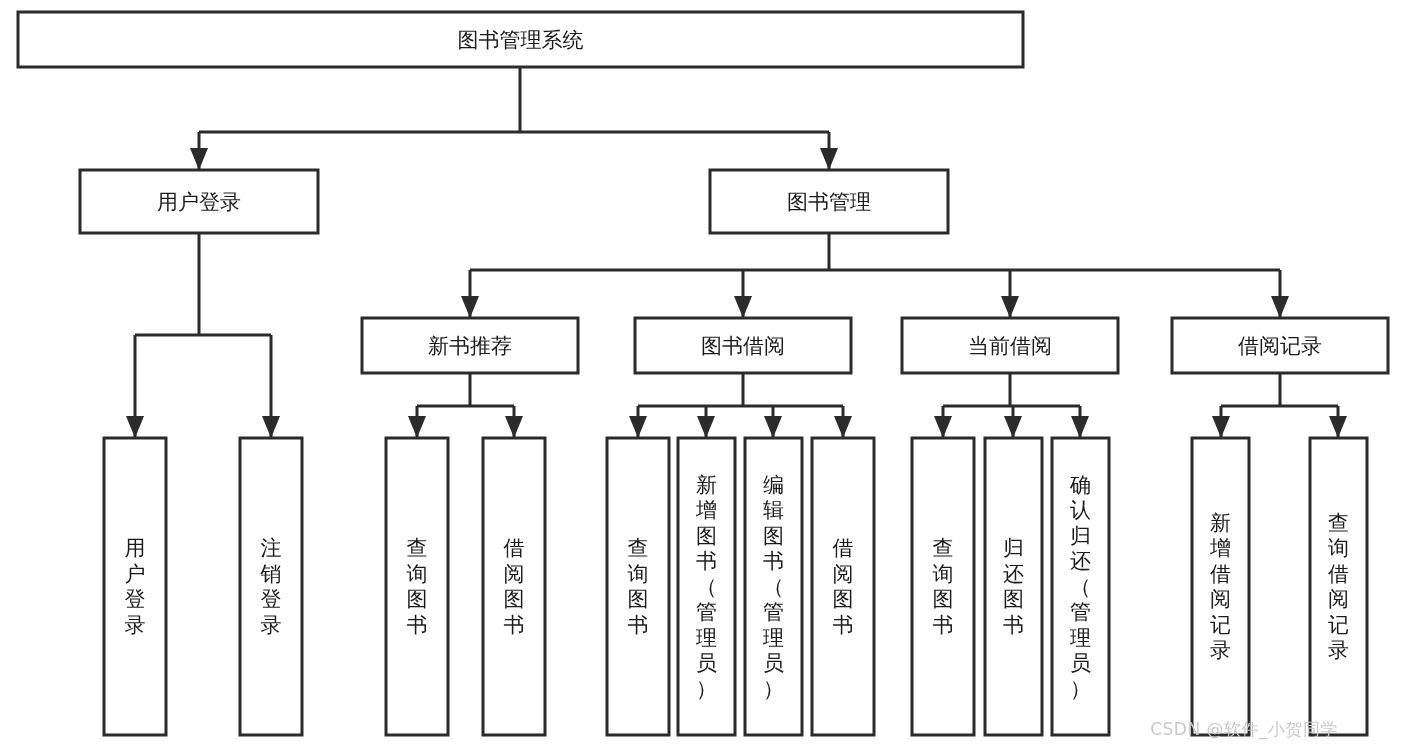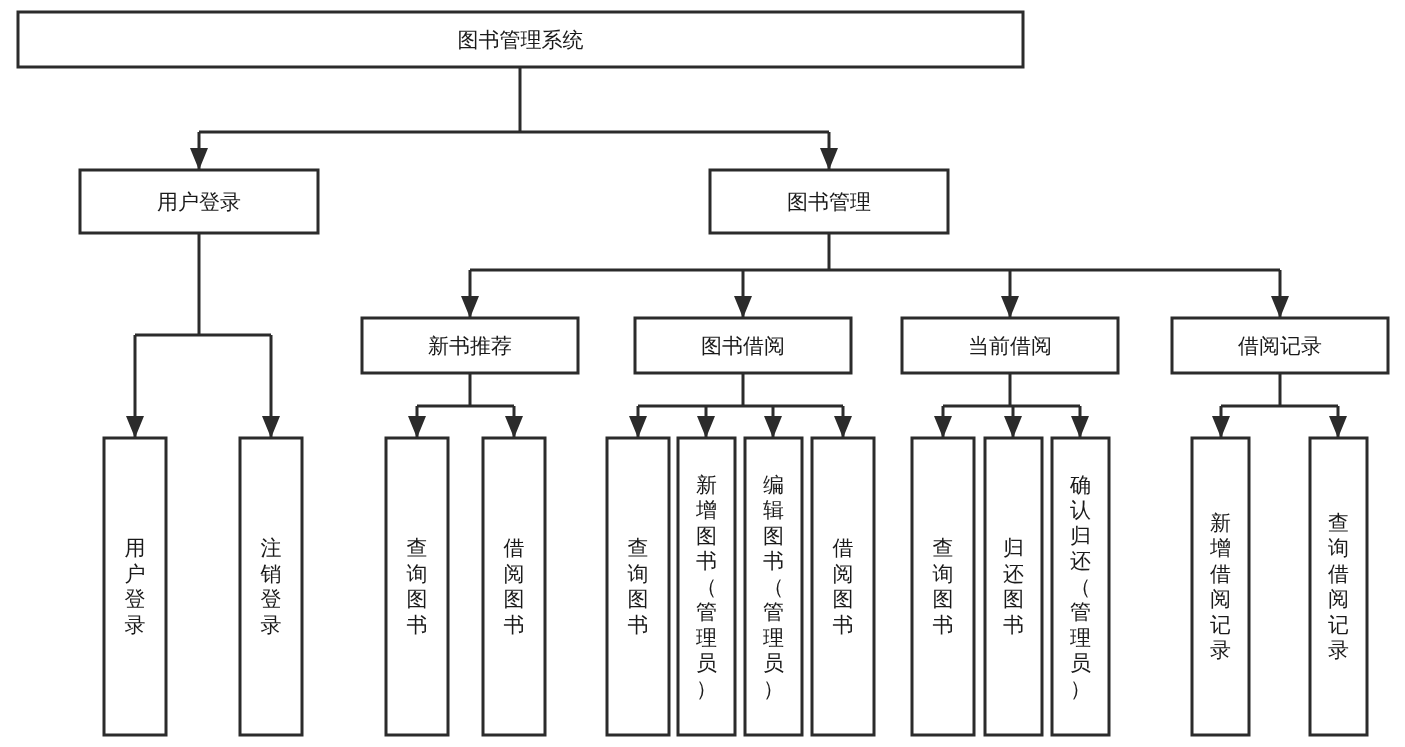--- a/index.html
+++ b/index.html
@@ -217,13 +217,14 @@
         <g>
           <rect x="1192" y="438" width="57" height="297" class="node-box"></rect>
           <text x="1220.5" y="529.89" class="node-label-vert"><tspan x="1220.5" dy="0">新</tspan><tspan x="1220.5" dy="25.5">增</tspan><tspan x="1220.5" dy="25.5">借</tspan><tspan x="1220.5" dy="25.5">阅</tspan><tspan x="1220.5" dy="25.5">记</tspan><tspan x="1220.5" dy="25.5">录</tspan></text>
         </g>
         <g>
           <rect x="1310" y="438" width="57" height="297" class="node-box"></rect>
           <text x="1338.5" y="529.89" class="node-label-vert"><tspan x="1338.5" dy="0">查</tspan><tspan x="1338.5" dy="25.5">询</tspan><tspan x="1338.5" dy="25.5">借</tspan><tspan x="1338.5" dy="25.5">阅</tspan><tspan x="1338.5" dy="25.5">记</tspan><tspan x="1338.5" dy="25.5">录</tspan></text>
         </g>
       </g>
   </svg>
+  <div class="watermark-text" style="color: rgb(201, 201, 201);">CSDN @软件_小贺同学</div>
 </div>
 
 </body></html>

